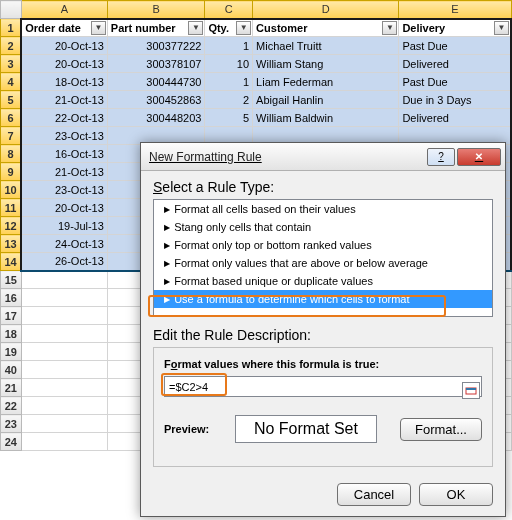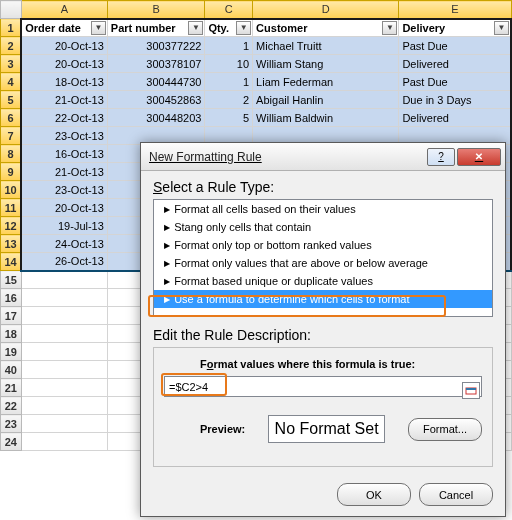--- a/index.html
+++ b/index.html
@@ -32,27 +32,27 @@
   .lbl u { text-decoration:underline; }
   .rulelist { border:1px solid #828790; background:#fff; height:118px; overflow:hidden;}
   .ruleitem { padding:3px 6px 3px 10px; font-size:11px; color:#000; display:flex; align-items:center; gap:4px;}
   .ruleitem .tri { font-size:8px; color:#000;}
   .ruleitem.sel { background:#3399ff; color:#fff;}
   .ruleitem.sel .tri { color:#fff;}
   .highlight { position:absolute; border:2px solid #e8791a; border-radius:3px; pointer-events:none;}
   .hl1 { left:148px; top:295px; width:298px; height:22px;}
   .hl2 { left:161px; top:373px; width:66px; height:23px;}
   .descbox { border:1px solid #c0c0c0; background:#f0f0f0; margin-top:4px; padding:10px 10px 14px 10px; height:120px; position:relative;}
-  .descbox .bold { font-weight:bold; font-size:11px;margin-left:36px;}
+  .descbox .bold { font-weight:bold; font-size:11px;}
   .formulainput { width:100%; height:21px; border:1px solid #828790; background:#fff; padding:2px 20px 2px 4px; font-size:11px; position:relative; margin-top:6px;}
   .refbtn { position:absolute; right:12px; top:34px; width:18px; height:17px; border:1px solid #828790; background:#fff; display:flex; align-items:center; justify-content:center;}
   .refbtn svg { width:12px; height:12px;}
   .prevrow { margin-top:18px; display:flex; align-items:center; gap:23px;}
   .prevbox { border:1px solid #828790; background:#fff; width:160px; height:28px; display:flex; align-items:center; justify-content:center; font-size:16px;}
-  .btn { border:1px solid #707070; background:linear-gradient(#fefefe,#e0e0e0); border-radius:10px; height:23px; padding:0 14px; font-size:11px; display:inline-flex; align-items:center; justify-content:center;}
+  .btn { border:1px solid #707070; background:linear-gradient(#fefefe,#e0e0e0); border-radius:4px; height:23px; padding:0 14px; font-size:13px; display:inline-flex; align-items:center; justify-content:center;}
   .dlgfooter { position:absolute; bottom:10px; right:12px; display:flex; gap:8px;}
   .dlgfooter .btn { width:74px;}
 </style>
 </head>
 <body>
 
 <div class="sheet">
 <table id="grid">
       <tbody>
         <tr>
@@ -308,22 +308,22 @@
         <span class="bold" style="width:54px">Preview:</span>
         <div class="prevbox">No Format Set</div>
         <button class="btn">
             <span>Format...</span>
           </button>
       </div>
     </div>
   </div>
   <div class="dlgfooter">
     <button class="btn">
-        <span>OK</span>
+        <span>Cancel</span>
       </button>
     <button class="btn">
-        <span>Cancel</span>
+        <span>OK</span>
       </button>
   </div>
 </div>
 
 <div class="highlight hl1"></div>
 <div class="highlight hl2"></div>
 
 </body></html>

